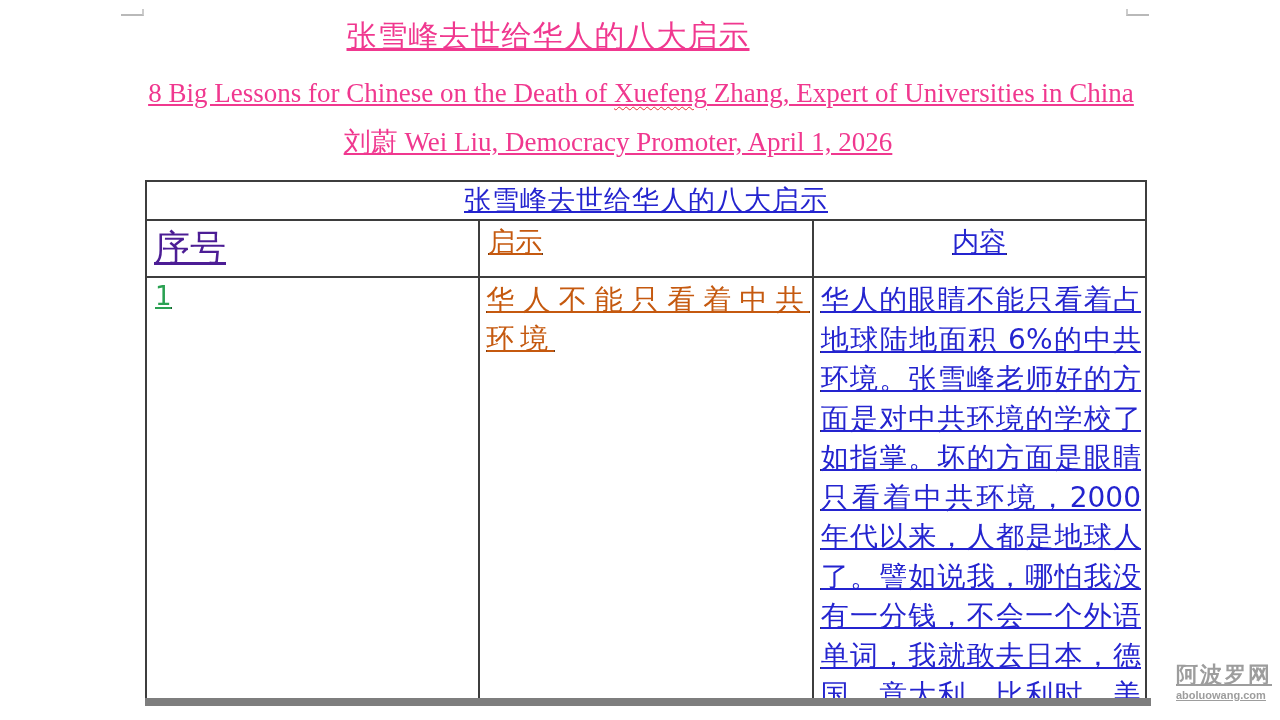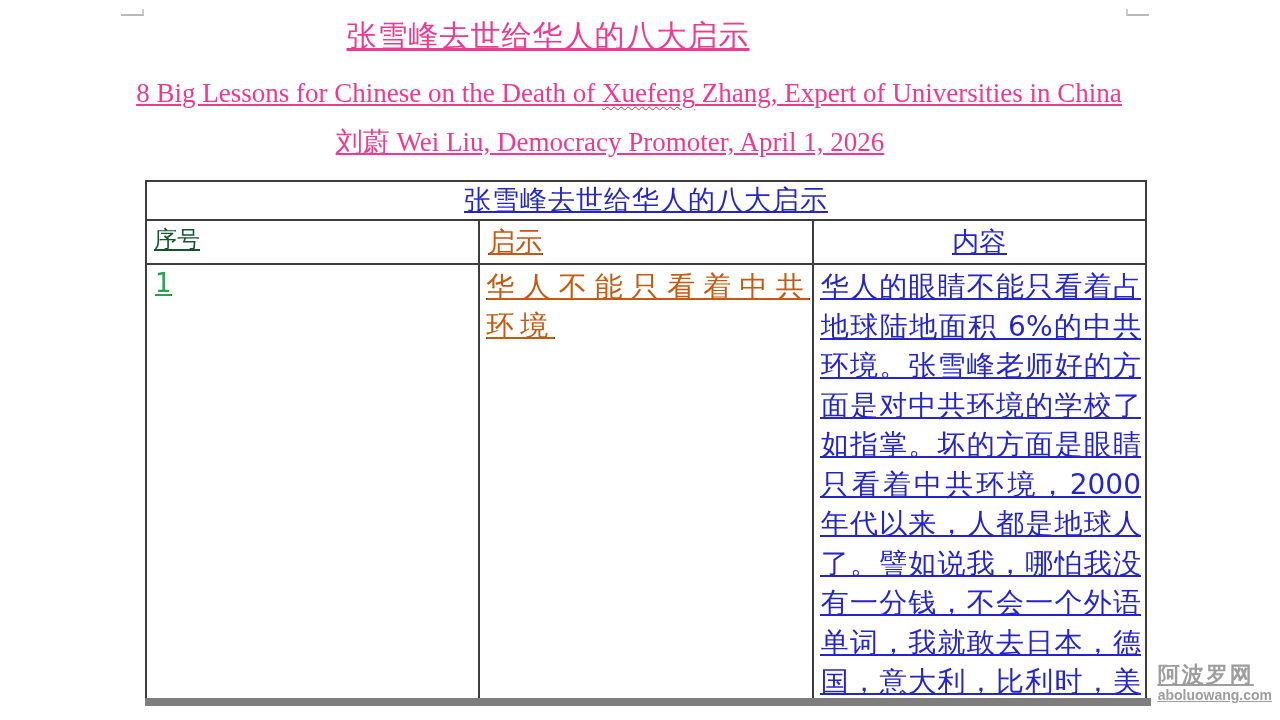--- a/index.html
+++ b/index.html
@@ -11,50 +11,50 @@
   .corner-tl { left: 121px; top: 9px; border-bottom: 2px solid #b9b9b9; border-right: 2px solid #cccccc; }
   .corner-tr { left: 1126px; top: 9px; border-bottom: 2px solid #b9b9b9; border-left: 2px solid #cccccc; }
 
   
   .title-cn {
     position: absolute; top: 16px; left: 0; width: 1096px;
     text-align: center; font-size: 30px; color: #f0388f;
     font-family: "DejaVu Sans", sans-serif; letter-spacing: 1px;
   }
   .subtitle-en {
-    position: absolute; top: 78px; left: 0; width: 1258px;
+    position: absolute; top: 78px; left: 12px; width: 1258px;
     text-align: center; font-size: 27px; color: #f0388f;
     font-family: "Liberation Serif", "DejaVu Serif", serif;
   }
   .subtitle-en .misspelled {
     text-decoration: underline; text-decoration-style: wavy;
     text-decoration-color: #e23535; text-decoration-thickness: 1px;
     text-underline-offset: 4px;
   }
   .byline {
-    position: absolute; top: 124px; left: 0; width: 1220px;
+    position: absolute; top: 124px; left: 8px; width: 1220px;
     text-align: center; font-size: 27px; color: #f0388f;
     font-family: "Liberation Serif", "DejaVu Serif", serif;
   }
 
   
   .table-wrap {
     position: absolute; left: 145px; top: 180px;
     width: 1006px; height: 518px; overflow: hidden;
   }
   table.doc-table {
     border-collapse: collapse; width: 1002px; table-layout: fixed;
     font-family: "DejaVu Sans", sans-serif;
   }
   table.doc-table td { border: 2px solid #3d3d3d; vertical-align: top; }
   td.caption-cell {
     height: 39px; text-align: center; vertical-align: middle;
     color: #2424cf; font-size: 27px; letter-spacing: 1px;
   }
-  td.hdr-index { width: 73px; color: #14532d; font-size: 23px; padding: 3px 0 3px 7px; }
+  td.hdr-index { width: 73px; color: #4c1d95; font-size: 36px; padding: 3px 0 3px 7px; }
   td.hdr-lesson { width: 182px; color: #c5590f; font-size: 27px; padding: 3px 0 3px 8px; margin-left: 28px; }
   td.hdr-content { width: 747px; color: #2424cf; font-size: 27px; text-align: center; vertical-align: middle; padding: 3px 0; }
   td.cell-index { color: #2aa152; font-size: 26px; padding: 3px 0 0 8px; }
   td.cell-lesson {
     color: #c5590f; font-size: 28px; line-height: 39px;
     padding: 2px 2px 0 6px; letter-spacing: 6px;
     text-align: justify; text-justify: inter-character; word-break: break-all;
   }
   td.cell-content {
     color: #2424cf; font-size: 28px; line-height: 39.5px;
@@ -65,21 +65,21 @@
 
   
   .bottom-bar {
     position: absolute; left: 145px; top: 698px; width: 1006px; height: 8px;
     background: #7e7e7e;
   }
 
   
   .watermark { position: absolute; right: 8px; top: 662px; text-align: left; color: #9d9d9d; }
   .watermark .wm-cn { font-size: 22px; font-weight: bold; letter-spacing: 2px; line-height: 26px; }
-  .watermark .wm-url { font-size: 14px; font-weight: bold; font-family: "Liberation Sans", sans-serif; line-height: 15px; }
+  .watermark .wm-url { font-size: 11px; font-weight: bold; font-family: "Liberation Sans", sans-serif; line-height: 15px; }
 </style>
 </head>
 <body>
 
 <div class="corner-mark corner-tl"></div>
 <div class="corner-mark corner-tr"></div>
 
 <div class="title-cn">张雪峰去世给华人的八大启示</div>
 
 <div class="subtitle-en"><span>8 Big Lessons for Chinese on the Death of </span><span class="misspelled">Xuefeng</span><span> Zhang, Expert of Universities in China</span></div>

